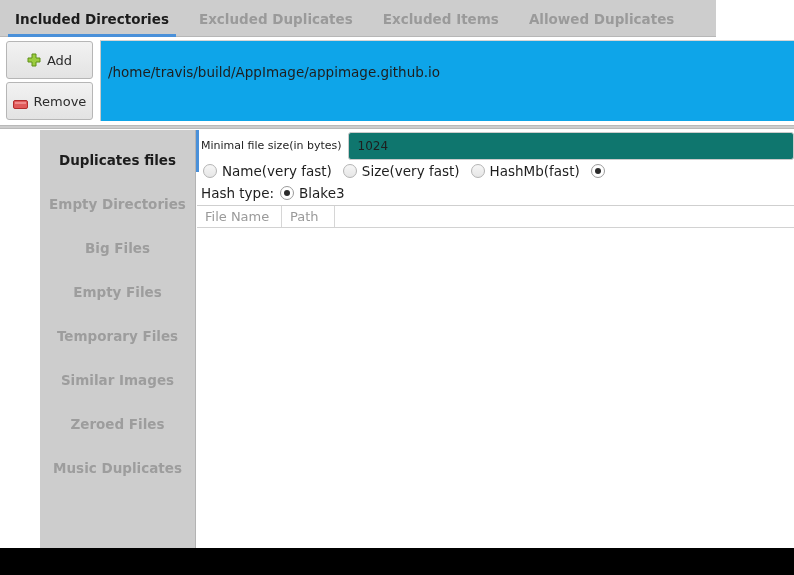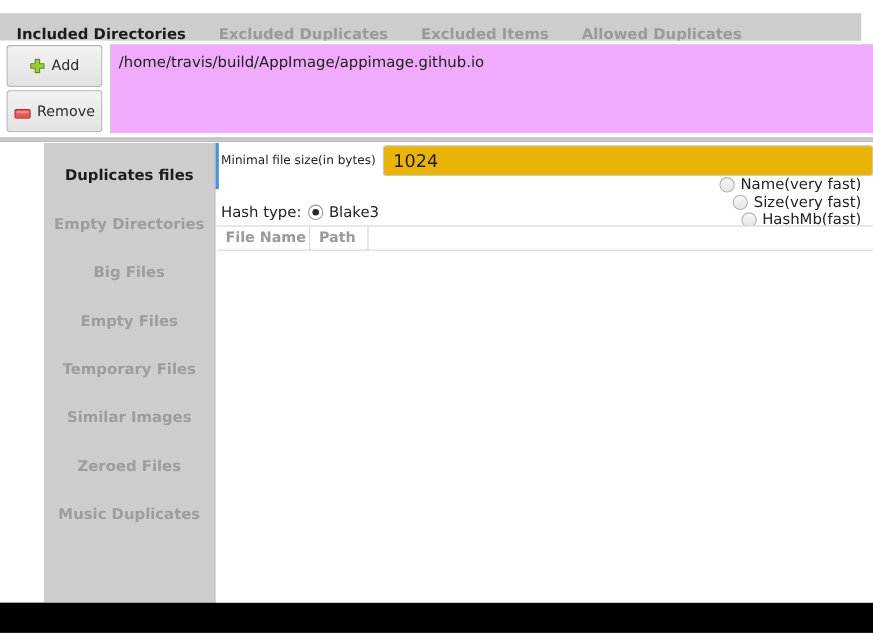--- a/index.html
+++ b/index.html
@@ -11,22 +11,22 @@
     overflow: hidden;
   }
   #app {
     position: absolute; left: 0; top: 0;
     width: 794px; height: 548px;
     background: #ffffff;
   }
 
   
   .tabbar {
-    position: absolute; left: 0; top: 12px;
-    width: 783px; height: 37px;
+    position: absolute; left: 0; top: 0;
+    width: 716px; height: 37px;
     background: #cdcdcd;
     border-bottom: 1px solid #b7b7b7;
     display: flex; align-items: flex-start;
   }
   .tab {
     position: relative;
     height: 37px;
     padding: 0 15px;
     display: flex; align-items: center;
     font-size: 13.5px;
@@ -70,24 +70,24 @@
     cursor: pointer;
     user-select: none;
   }
   .btn-label { font-size: 13px; color: #2b2b2b; }
   .ico-plus { width: 14px; height: 14px; display: block; }
   .ico-minus { width: 15px; height: 9px; display: block; }
 
   .dirlist {
     flex: 1;
     margin: 3px 0 4px 3px;
-    background: #f0abfc;
+    background: #0ea5e9;
     border-left: 1px solid #c9c9c9;
     border-top: 1px solid #d6d6d6;
-    padding: 8px 7px;
+    padding: 23px 7px;
     font-size: 13.5px;
     color: #1e1e1e;
     overflow: hidden;
   }
   .dir-item { line-height: 17px; white-space: nowrap; }
 
   .hsplit {
     position: absolute; left: 0; top: 125px;
     width: 794px; height: 4px;
     background: #cdcdcd;
@@ -144,34 +144,33 @@
     padding: 0 6px 0 2px;
     font-size: 11px;
     color: #1e1e1e;
     white-space: nowrap;
   }
   .input-size {
     flex: 1;
     margin: 2px 0 0 0;
     border: 1px solid #cbcbcb;
     border-radius: 3px;
-    background: #eab308;
+    background: #0f766e;
     font-family: "DejaVu Sans", "Liberation Sans", sans-serif;
-    font-size: 16px;
+    font-size: 12px;
     color: #1e1e1e;
     padding: 0 9px;
     outline: none;
     height: 28px;
   }
   .row-radios {
-    display: flex; align-items: flex-end;
+    display: flex; align-items: center;
     height: 22px;
     padding-left: 4px;
     gap: 0px;
-    flex-direction: column;
   }
   .radio {
     display: flex; align-items: center;
     gap: 5px;
     margin-right: 11px;
     font-size: 13.5px;
     color: #1e1e1e;
     cursor: pointer;
     user-select: none;
     white-space: nowrap;
@@ -212,21 +211,21 @@
     overflow: hidden;
   }
   .thead {
     display: flex;
     height: 22px;
     border-bottom: 1px solid #d2d2d2;
     background: #ffffff;
   }
   .th {
     display: flex; align-items: center;
-    font-size: 13px; font-weight: bold;
+    font-size: 13px; font-weight: normal;
     color: #9a9a9a;
     padding: 0 8px;
     border-right: 1px solid #d6d6d6;
     white-space: nowrap;
     cursor: pointer;
     user-select: none;
   }
   .th.c0 { width: 85px; }
   .th.c1 { width: 53px; }
   .th.c2 { flex: 1; border-right: none; }

